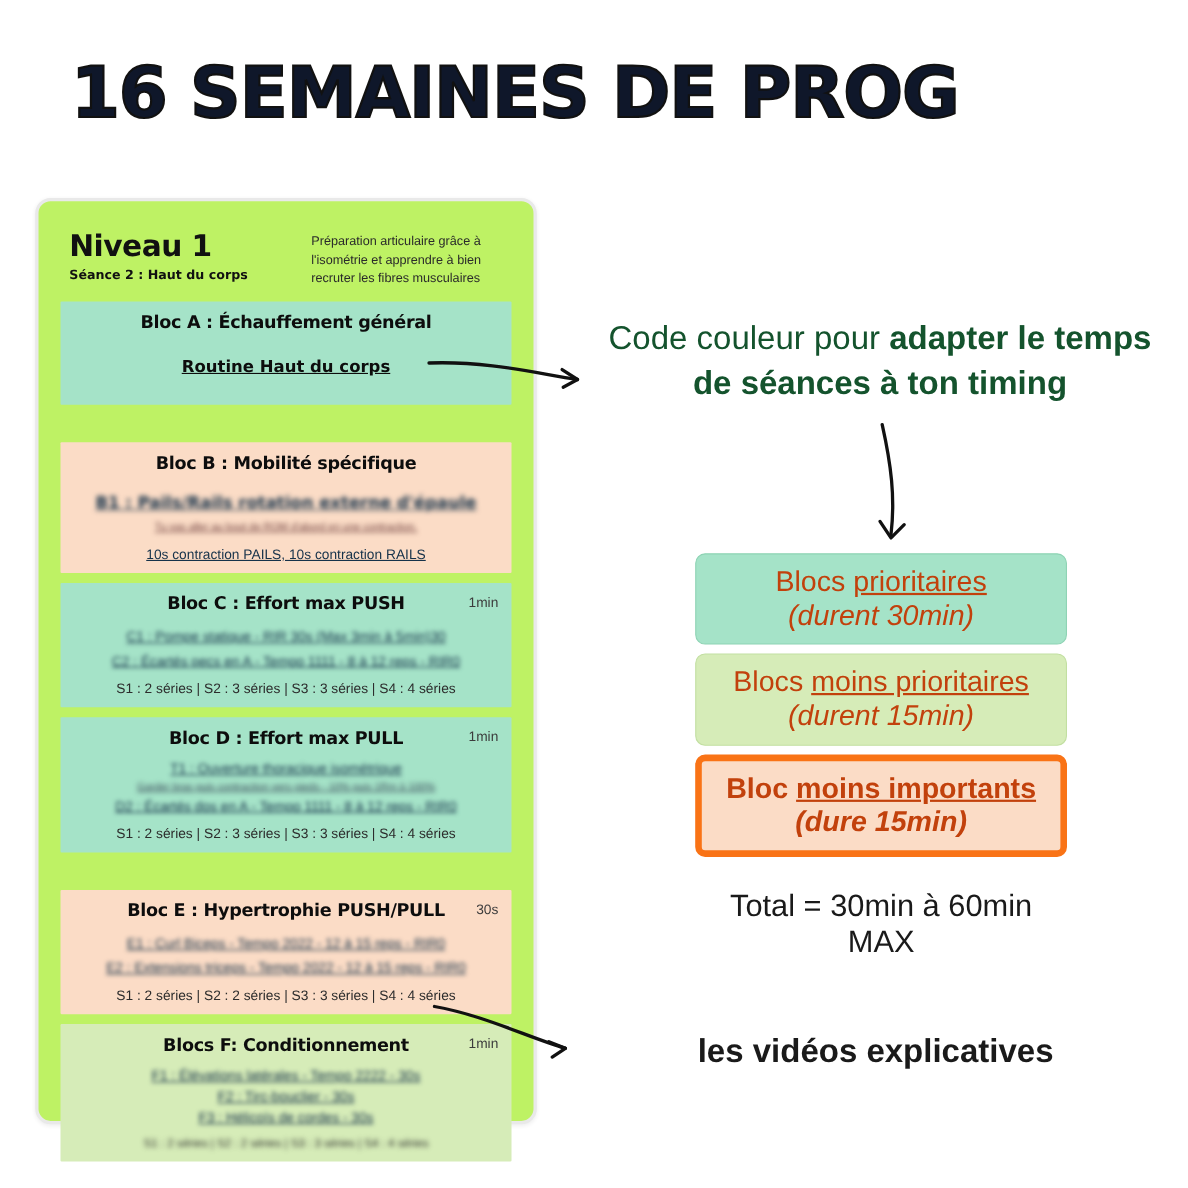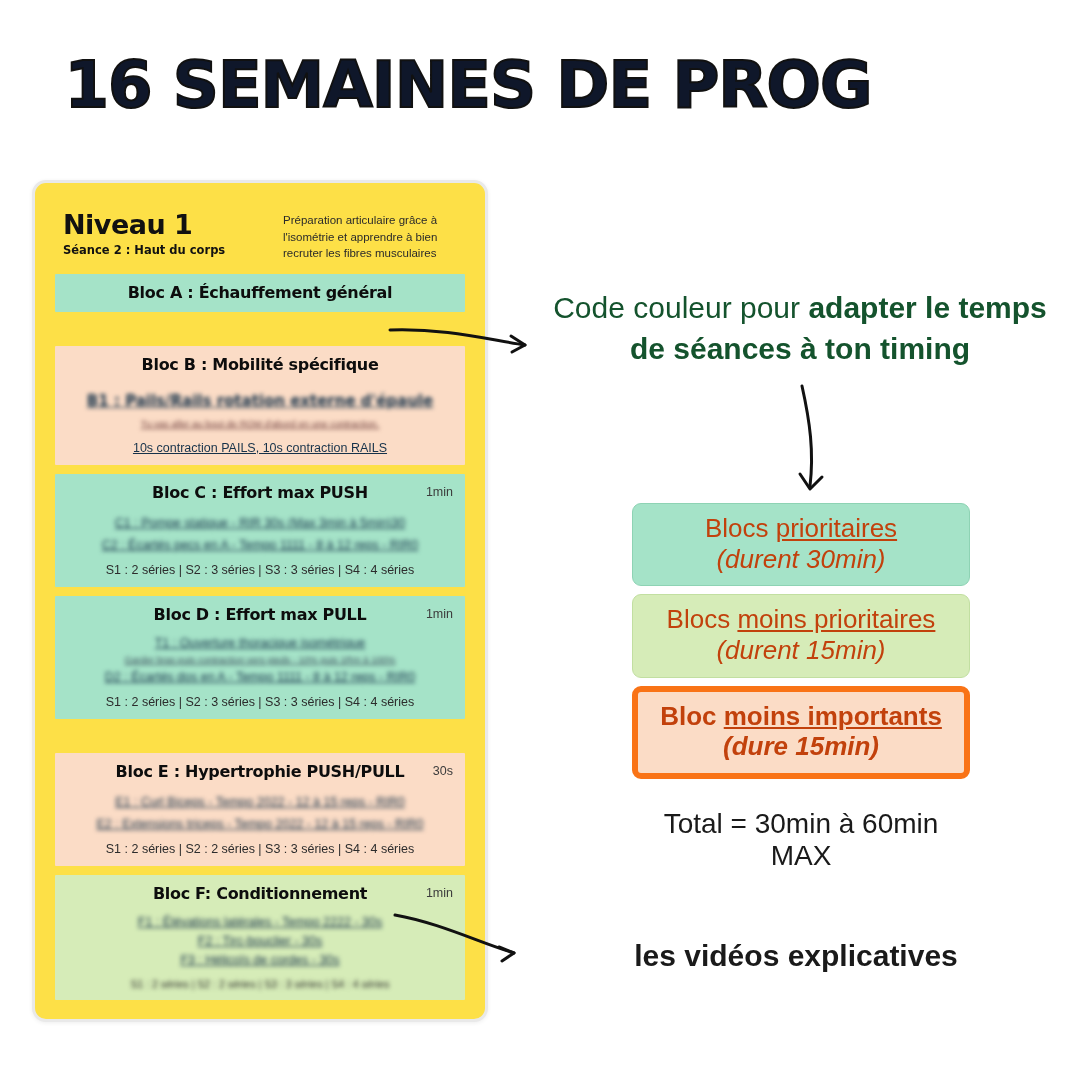--- a/index.html
+++ b/index.html
@@ -26,21 +26,21 @@
     letter-spacing: -1px;
     color: #0f172a;
     -webkit-text-stroke: 2px #111111;
   }
 
   
   .phone {
     position: absolute;
     left: 32px; top: 180px;
     width: 456px; height: 842px;
-    background: #fde047;
+    background: #bef264;
     border: 3px solid #e9e9e9;
     border-radius: 14px;
     box-shadow: 0 1px 4px rgba(0,0,0,0.07);
     padding: 18px 20px 14px 20px;
   }
   .phone-header {
     display: flex;
     align-items: flex-start;
     justify-content: space-between;
     padding: 8px 2px 12px 8px;
@@ -197,20 +197,21 @@
     <div class="phone-header">
       <div class="lvl-block">
         <div class="lvl-title">Niveau 1</div>
         <div class="lvl-sub">Séance 2 : Haut du corps</div>
       </div>
       <div class="lvl-desc">Préparation articulaire grâce à l'isométrie et apprendre à bien recruter les fibres musculaires</div>
     </div>
 
     <div class="bloc bloc-green">
       <div class="bloc-title">Bloc A : Échauffement général</div>
+      <a class="bloc-link" href="#">Routine Haut du corps</a>
     </div>
 
     <div class="bloc bloc-peach">
       <div class="bloc-title">Bloc B : Mobilité spécifique</div>
       <a class="bloc-link" href="#" style="filter:blur(2.2px);margin-top:18px;margin-bottom:6px;color:#16324a">B1 : Pails/Rails rotation externe d'épaule</a>
       <span class="ex-line tiny">Tu vas aller au bout de ROM d'abord en une contraction.</span>
       <span class="ex-line sharp" style="margin-top:12px">10s contraction PAILS, 10s contraction RAILS</span>
     </div>
 
     <div class="bloc bloc-green">
@@ -232,21 +233,21 @@
 
     <div class="bloc bloc-peach">
       <div class="bloc-title">Bloc E : Hypertrophie PUSH/PULL</div>
       <div class="bloc-time">30s</div>
       <span class="ex-line" style="margin-top:14px">E1 : Curl Biceps - Tempo 2022 - 12 à 15 reps - RIR0</span>
       <span class="ex-line">E2 : Extensions triceps - Tempo 2022 - 12 à 15 reps - RIR0</span>
       <span class="series-line">S1 : 2 séries | S2 : 2 séries | S3 : 3 séries | S4 : 4 séries</span>
     </div>
 
     <div class="bloc bloc-lgreen">
-      <div class="bloc-title">Bloc F: Conditionnement</div>
+      <div class="bloc-title">Blocs F: Conditionnement</div>
       <div class="bloc-time">1min</div>
       <span class="ex-line" style="margin-top:12px">F1 : Élévations latérales - Tempo 2222 - 30s</span>
       <span class="ex-line" style="margin-top:5px">F2 : Tirc-bouclier - 30s</span>
       <span class="ex-line" style="margin-top:5px">F3 : Hélicoïs de cordes - 30s</span>
       <span class="series-line blurry" style="font-size:10.5px">S1 : 2 séries | S2 : 2 séries | S3 : 3 séries | S4 : 4 séries</span>
     </div>
   </div>
 
   <svg class="deco" style="left:385px; top:300px;" width="170" height="70" viewBox="0 0 170 70">
     <path d="M5 30 C 60 28, 105 40, 140 45" stroke="#111" stroke-width="3" fill="none" stroke-linecap="round"></path>

